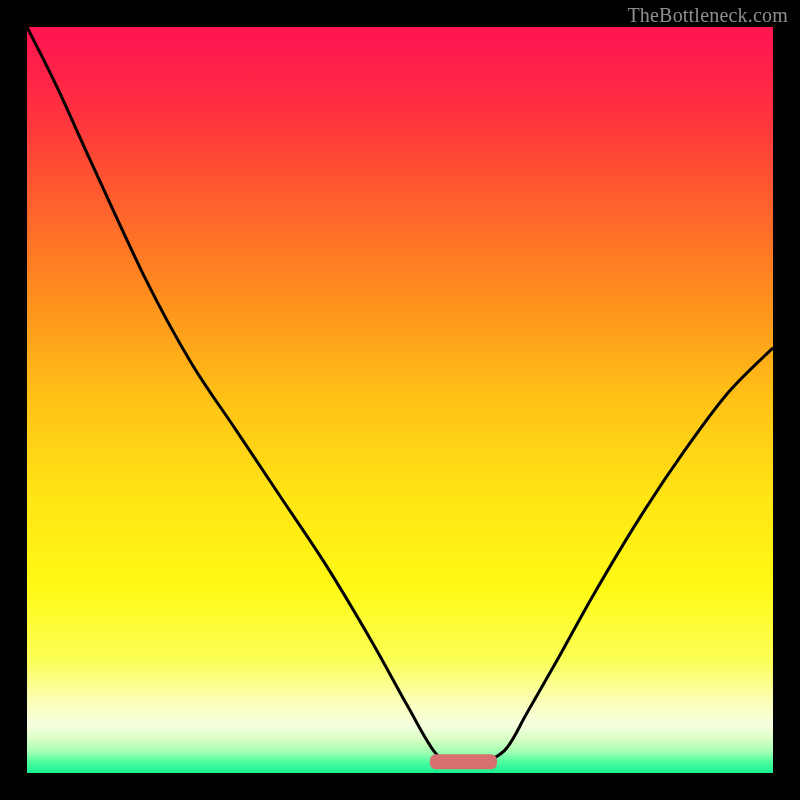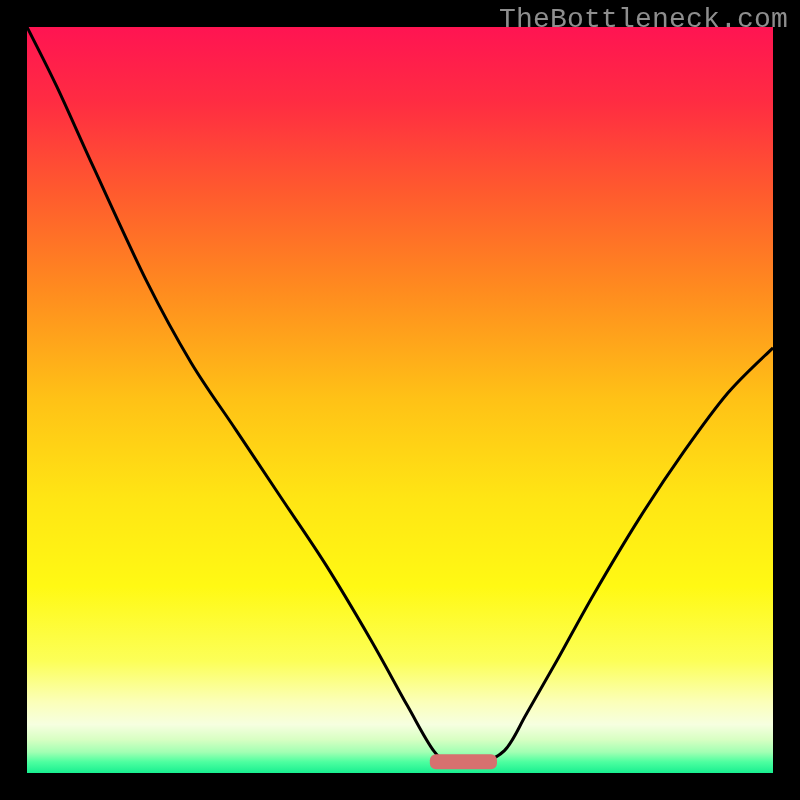--- a/index.html
+++ b/index.html
@@ -22,22 +22,22 @@
     position: absolute;
     left: 27px;
     top: 27px;
     width: 746px;
     height: 746px;
   }
   .watermark {
     position: absolute;
     top: 4px;
     right: 12px;
-    font-family: Liberation Mono, monospace;
-    font-size: 28px;
+    font-family: Liberation Serif, serif;
+    font-size: 20px;
     font-weight: 400;
     color: #8e8e8e;
     letter-spacing: 0.2px;
   }
   svg { display: block; }
 </style>
 </head>
 <body>
 
 <div class="frame">

